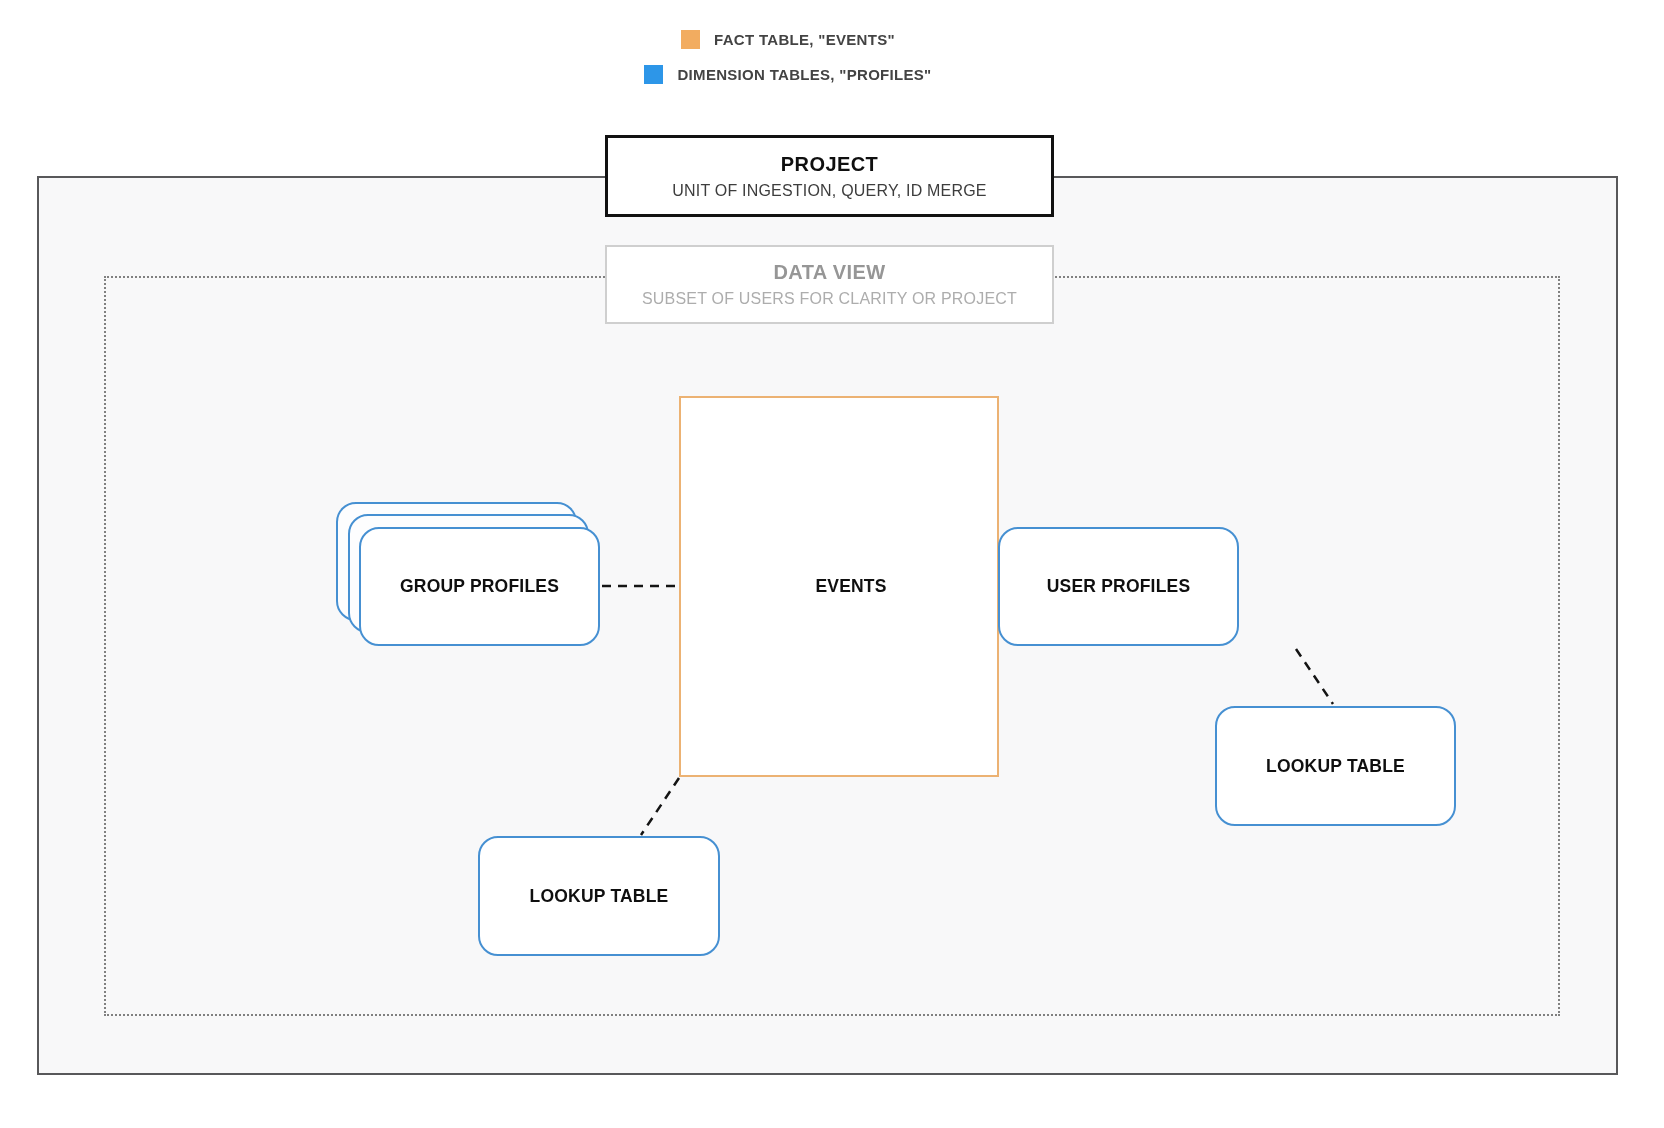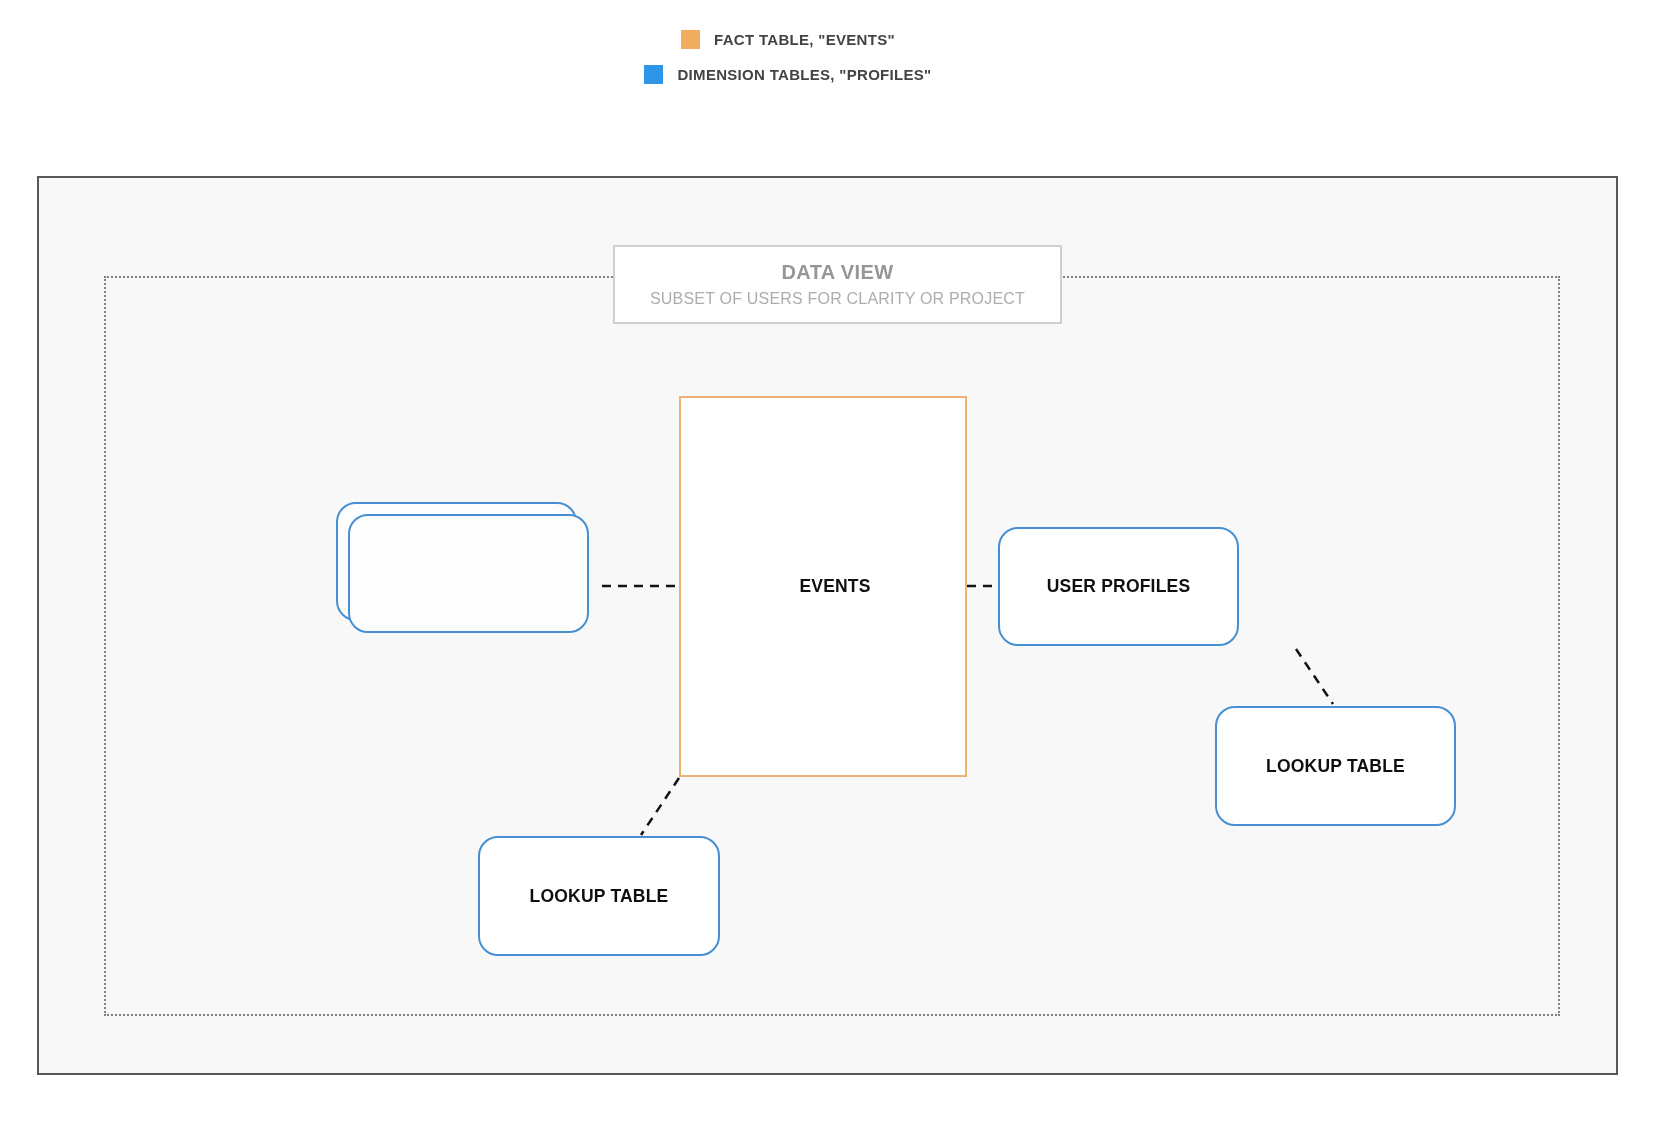--- a/index.html
+++ b/index.html
@@ -100,21 +100,20 @@
     font-size: 16px;
     color: #3d3d3d;
     letter-spacing: 0.2px;
   }
   .dataview-box {
     left: 605px;
     top: 245px;
     width: 449px;
     height: 79px;
     border: 2px solid #cfcfcf;
-    margin-left: 8px;
   }
   .dataview-title {
     font-size: 20px;
     font-weight: bold;
     color: #969696;
     letter-spacing: 0.4px;
   }
   .dataview-subtitle {
     margin-top: 6px;
     font-size: 16px;
@@ -135,21 +134,21 @@
   }
   .node-label {
     font-size: 17.5px;
     font-weight: bold;
     color: #0f0f0f;
     letter-spacing: 0.2px;
   }
   .events-node {
     left: 679px;
     top: 396px;
-    width: 288px;
+    width: 320px;
     height: 381px;
     border: 2px solid #ecb273;
     padding-left: 24px;
   }
   .rounded {
     border: 2.5px solid #4690d2;
     border-radius: 20px;
   }
   .stack-card {
     position: absolute;
@@ -197,32 +196,39 @@
 
   <div class="dotted-box"></div>
 
   <svg class="connectors" viewBox="0 0 1664 1128" xmlns="http://www.w3.org/2000/svg">
     <line x1="602" y1="586" x2="679" y2="586" stroke="#141414" stroke-width="2.5" stroke-dasharray="9 7"></line>
     <line x1="967" y1="586" x2="1055" y2="586" stroke="#141414" stroke-width="2.5" stroke-dasharray="9 7"></line>
     <line x1="1296" y1="649" x2="1333" y2="704" stroke="#141414" stroke-width="2.5" stroke-dasharray="9 7"></line>
     <line x1="679" y1="778" x2="641" y2="835" stroke="#141414" stroke-width="2.5" stroke-dasharray="9 7"></line>
   </svg>
 
+  <div class="header-box project-box">
+    <div class="project-title">PROJECT</div>
+    <div class="project-subtitle">UNIT OF INGESTION, QUERY, ID MERGE</div>
+  </div>
 
   <div class="header-box dataview-box">
     <div class="dataview-title">DATA VIEW</div>
     <div class="dataview-subtitle">SUBSET OF USERS FOR CLARITY OR PROJECT</div>
   </div>
 
   <div class="node events-node" style="border-color: rgb(236, 178, 115);">
     <span class="node-label">EVENTS</span>
   </div>
 
   <div class="stack-card rounded stack-back" style="border-color: rgb(70, 144, 210);"></div>
   <div class="stack-card rounded stack-mid" style="border-color: rgb(70, 144, 210);"></div>
+  <div class="node rounded group-node" style="border-color: rgb(70, 144, 210);">
+    <span class="node-label">GROUP PROFILES</span>
+  </div>
 
   <div class="node rounded user-node" style="border-color: rgb(70, 144, 210);">
     <span class="node-label">USER PROFILES</span>
   </div>
 
   <div class="node rounded lookup-right-node" style="border-color: rgb(70, 144, 210);">
     <span class="node-label">LOOKUP TABLE</span>
   </div>
 
   <div class="node rounded lookup-bottom-node" style="border-color: rgb(70, 144, 210);">

